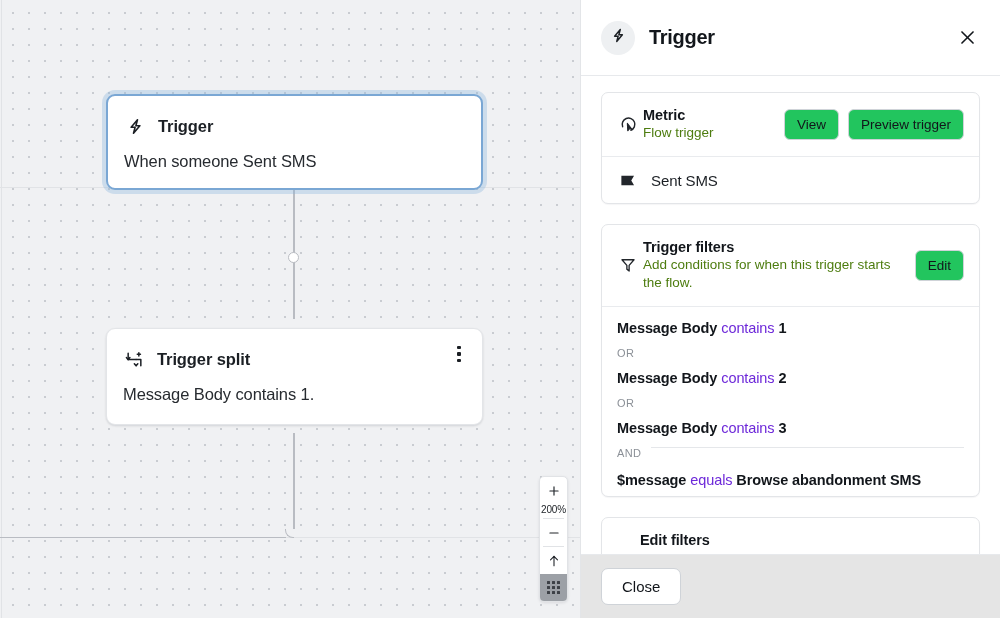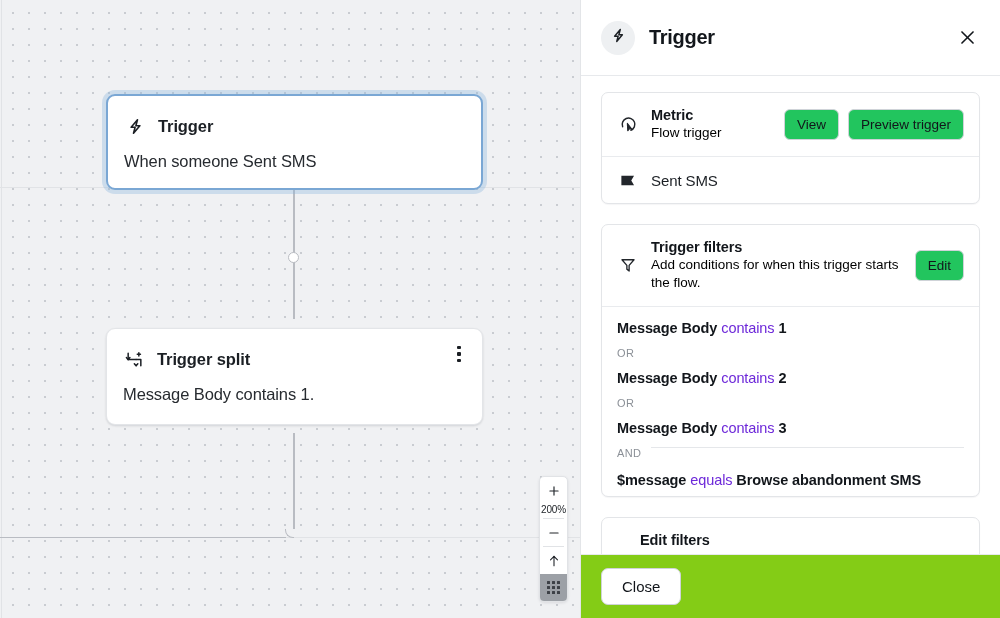--- a/index.html
+++ b/index.html
@@ -154,26 +154,26 @@
     margin-bottom: 20px;
     box-shadow: 0 1px 1px rgba(16,24,40,.04);
     overflow: hidden;
   }
   .card-row {
     display: flex; align-items: center;
     padding: 14px 15px;
   }
   .card-row + .card-row { border-top: 1px solid #e9ebee; }
   .card-ico { width: 22px; flex: none; display: flex; align-items: center; justify-content: center; color: #22262b; }
-  .card-texts { margin-left: 12px; flex: 1 1 auto; min-width: 0; }
+  .card-texts { margin-left: 4px; flex: 1 1 auto; min-width: 0; }
   .card-h {
     font-size: 14.5px; font-weight: 700; color: #12161b; letter-spacing: -0.1px;
   }
   .card-sub {
-    font-size: 13.5px; color: #000000; margin-top: 1px; line-height: 1.33;
+    font-size: 13.5px; color: #4d7c0f; margin-top: 1px; line-height: 1.33;
   }
   .btn {
     background: #22c55e;
     border: 1px solid #cfd3d8;
     border-radius: 6px;
     font-family: "Liberation Sans", sans-serif;
     font-size: 13.5px;
     color: #12161b;
     padding: 7px 12px;
     cursor: pointer;
@@ -200,21 +200,21 @@
   .joiner span {
     font-size: 11px; color: #8b9097; letter-spacing: 0.4px;
     flex: none;
   }
   .joiner .rule { flex: 1 1 auto; height: 1px; background: #e5e7ea; margin-left: 10px; }
   .cond-block { padding-top: 4px; padding-bottom: 6px; }
 
   .panel-footer {
     flex: none;
     height: 64px;
-    background: #84cc16;
+    background: #e5e5e5;
     border-top: 1px solid #e7e9ec;
     display: flex; align-items: center;
     padding: 0 20px;
   }
   .btn-close-footer {
     background: #ffffff;
     border: 1px solid #cfd3d8;
     border-radius: 7px;
     font-family: "Liberation Sans", sans-serif;
     font-size: 15px;

